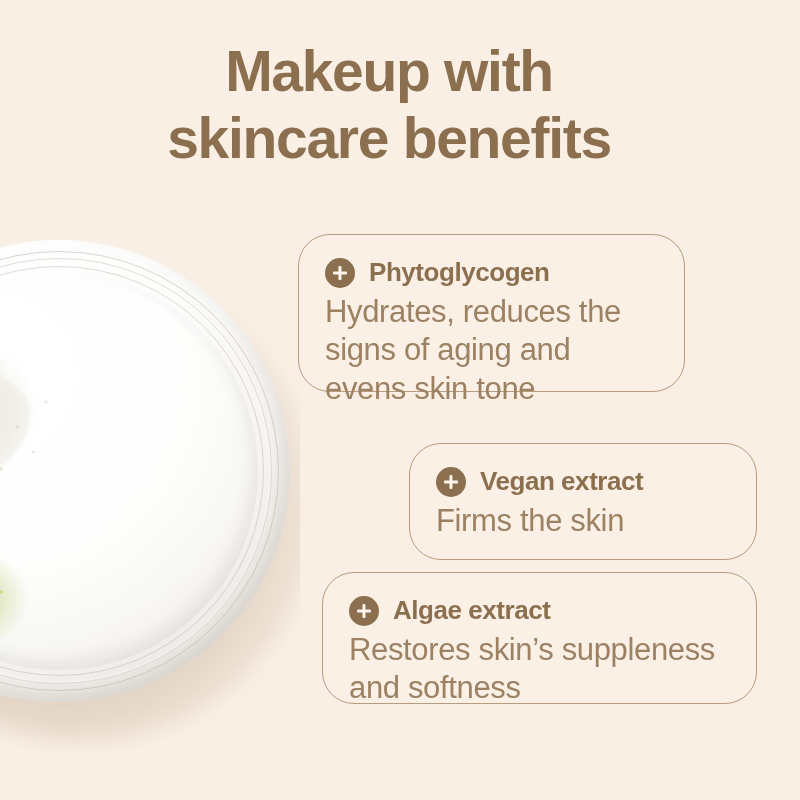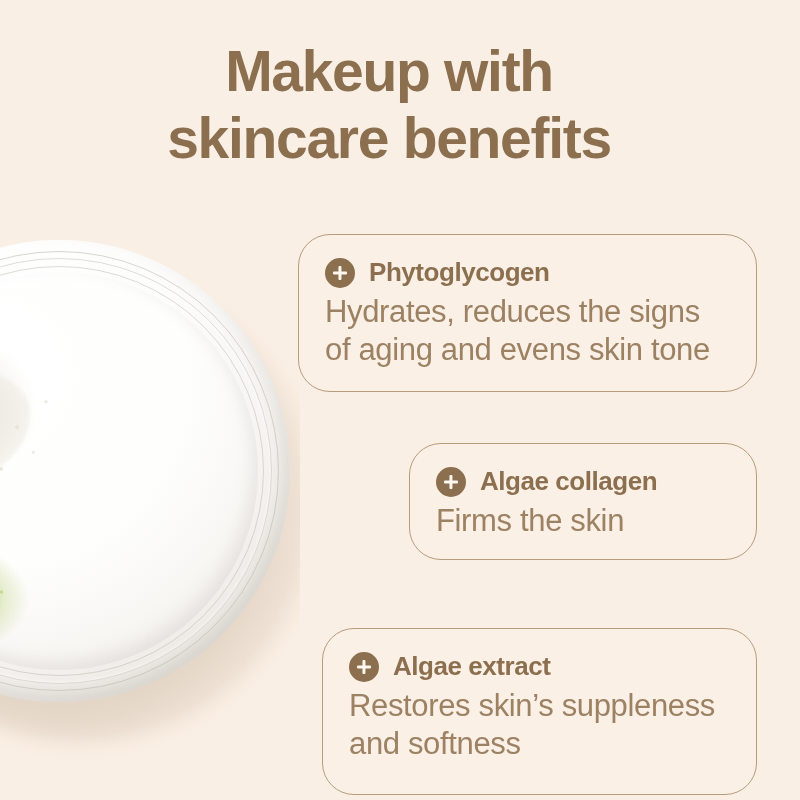--- a/index.html
+++ b/index.html
@@ -191,23 +191,23 @@
   }
 
   
   .card {
     position:absolute;
     border:1.4px solid #B79C7D;
     border-radius:32px;
     background:#FAF0E6;
     padding:22px 26px 22px 26px;
   }
-  #card-0 { left:298px; top:234px;  width:459px; height:158px; }
+  #card-0 { left:298px; top:234px;  width:387px; height:158px; }
   #card-1 { left:409px; top:443px;  width:348px; height:117px; }
-  #card-2 { left:322px; top:628px;  width:435px; height:167px; }
+  #card-2 { left:322px; top:572px;  width:435px; height:132px; }
 
   .card-head {
     display:flex;
     align-items:center;
     gap:14px;
     margin-bottom:5px;
   }
 
   .plus-badge {
     flex:0 0 auto;
@@ -276,21 +276,21 @@
   <div class="card-head">
     <span class="plus-badge"></span>
     <span class="card-title">Phytoglycogen</span>
   </div>
   <div class="card-body">Hydrates, reduces the signs of aging and evens skin tone</div>
 </div>
 
 <div class="card" id="card-1">
   <div class="card-head">
     <span class="plus-badge"></span>
-    <span class="card-title">Algae collagen</span>
+    <span class="card-title">Vegan extract</span>
   </div>
   <div class="card-body">Firms the skin</div>
 </div>
 
 <div class="card" id="card-2">
   <div class="card-head">
     <span class="plus-badge"></span>
     <span class="card-title">Algae extract</span>
   </div>
   <div class="card-body">Restores skin’s suppleness and softness</div>

